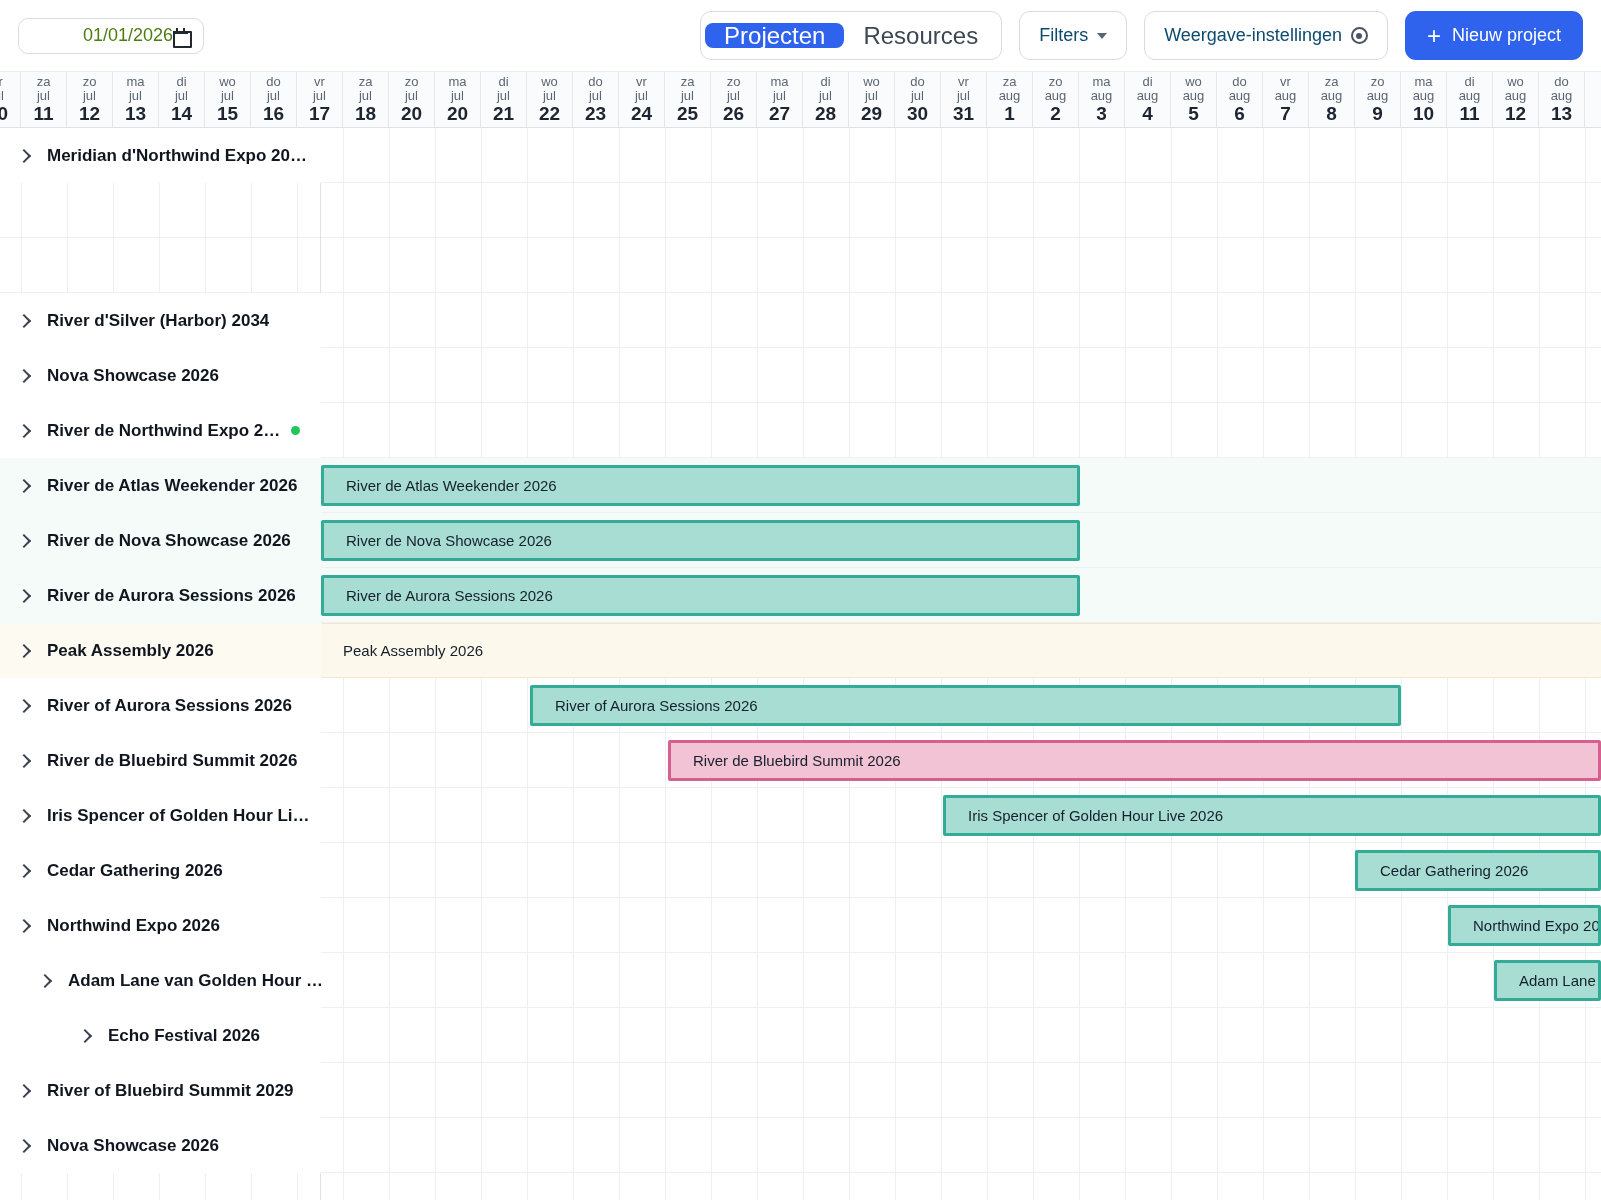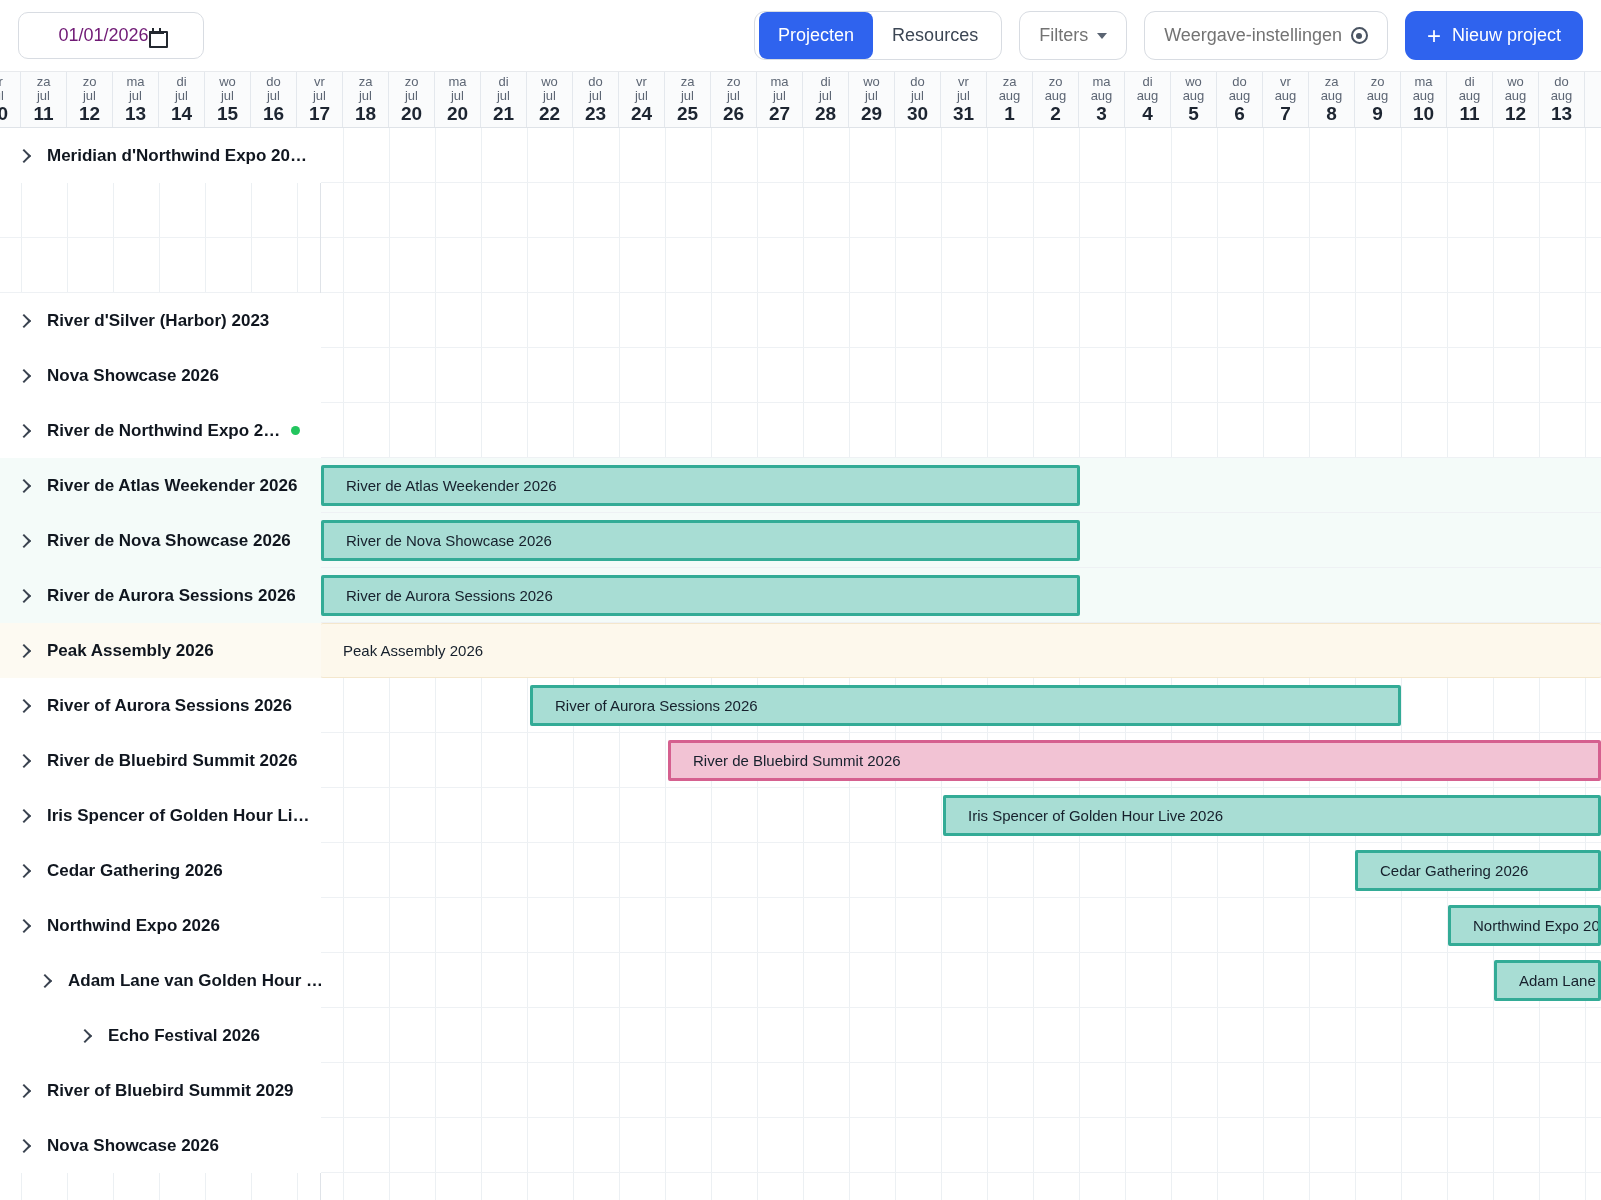--- a/index.html
+++ b/index.html
@@ -14,25 +14,25 @@
   .toolbar {
     position: relative;
     height: 72px;
     display: flex;
     align-items: center;
     padding: 0 18px;
     background: #ffffff;
     border-bottom: 1px solid #e8eaed;
   }
   .date-input {
-    display: flex; align-items: center; justify-content: center;
-    width: 186px; height: 47px;
+    display: flex; align-items: center; justify-content: flex-end;
+    width: 186px; height: 36px;
     border: 1px solid #d8dce2; border-radius: 10px;
     background: #fff; padding: 0 15px;
-    font-size: 18px; color: #701a75;
+    font-size: 18px; color: #4d7c0f;
     font-family: "Liberation Sans", sans-serif;
   }
   .date-input + .date-input { margin-left: 18px; }
   .cal-ico { width: 15px; height: 16px; position: relative; display:inline-block; }
   .cal-ico::before {
     content: ""; position: absolute; left: 0; top: 3px;
     width: 15px; height: 13px;
     border: 2px solid #23282f; border-radius: 1px;
   }
   .cal-ico::after {
@@ -43,32 +43,32 @@
   .cal-tick.l { left: 3px; } .cal-tick.r { right: 3px; }
 
   .spacer { flex: 1; }
 
   .seg-group {
     display: flex; align-items: center;
     border: 1px solid #d8dce2; border-radius: 11px;
     background: #fff; padding: 4px; height: 49px;
   }
   .seg {
-    height: 47px; display: flex; align-items: center;
+    height: 25px; display: flex; align-items: center;
     padding: 0 19px; border-radius: 8px;
-    font-size: 18px; color: #3c4654; cursor: pointer;
+    font-size: 24px; color: #3c4654; cursor: pointer;
     white-space: nowrap;
   }
   .seg.active { background: #2f63ee; color: #fff; }
 
   .pill {
     display: flex; align-items: center; gap: 9px;
     height: 49px; padding: 0 19px;
     border: 1px solid #d8dce2; border-radius: 11px;
-    background: #fff; font-size: 18px; color: #737373;
+    background: #fff; font-size: 18px; color: #0c4a6e;
     white-space: nowrap; cursor: pointer;
   }
   .ml16 { margin-left: 17px; }
   .chev-d {
     width: 0; height: 0; border-left: 5px solid transparent;
     border-right: 5px solid transparent; border-top: 6px solid #5a6472;
   }
   .eye-ico {
     width: 17px; height: 17px; border: 2px solid #4a5462;
     border-radius: 50%; position: relative; display:inline-block;
@@ -476,21 +476,21 @@
           <span>Adam Lane van Golden Hour 2026</span>
         </div>
       </div>
     <div class="sidebar-col" id="sidebarCol">
         <div class="srow plain" style="top: 0px;">
           <span class="caret"></span>
           <span class="sname">Meridian d'Northwind Expo 20…</span>
         </div>
         <div class="srow plain" style="top: 165px;">
           <span class="caret"></span>
-          <span class="sname">River d'Silver (Harbor) 2023</span>
+          <span class="sname">River d'Silver (Harbor) 2034</span>
         </div>
         <div class="srow plain" style="top: 220px;">
           <span class="caret"></span>
           <span class="sname">Nova Showcase 2026</span>
         </div>
         <div class="srow plain" style="top: 275px;">
           <span class="caret"></span>
           <span class="sname">River de Northwind Expo 2…</span>
           <span class="dot-green"></span>
         </div>

